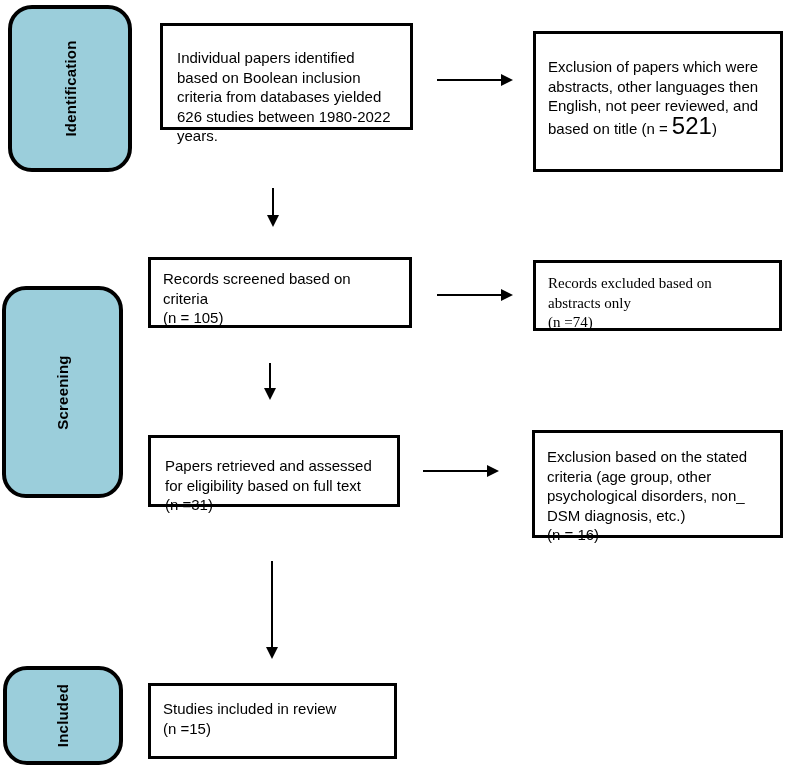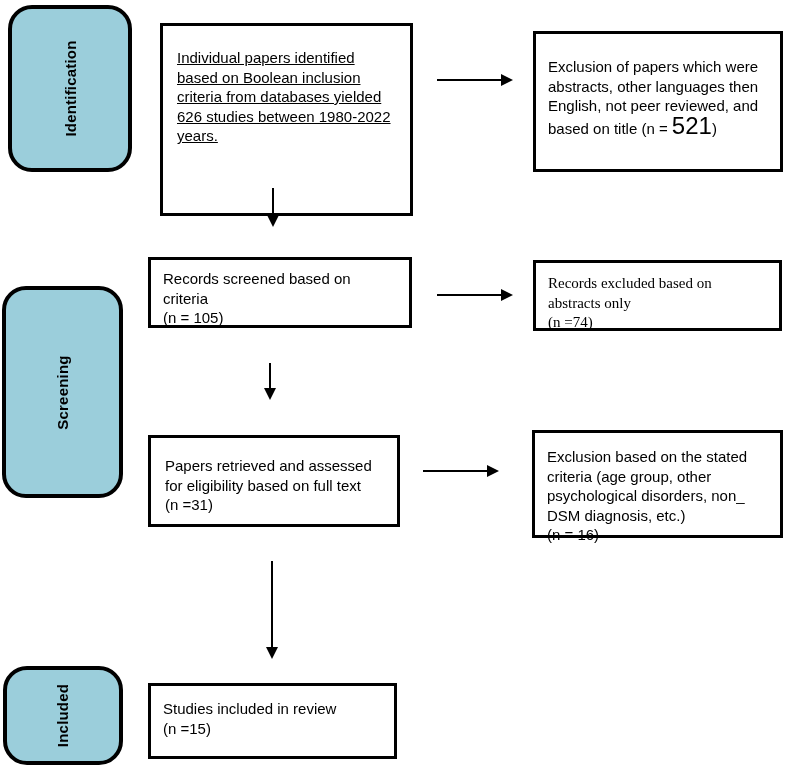--- a/index.html
+++ b/index.html
@@ -68,21 +68,21 @@
   </div>
 
   <div class="stage" style="left: 2px; top: 286px; width: 121px; height: 212px; background: rgb(155, 206, 219);">
     <span>Screening</span>
   </div>
 
   <div class="stage" style="left: 3px; top: 666px; width: 120px; height: 99px; background: rgb(155, 206, 219);">
     <span>Included</span>
   </div>
 
-  <div class="box" style="left:160px;top:23px;width:253px;height:193px;padding:22px 0 0 14px;text-decoration:underline;">
+  <div class="box" style="left:160px;top:23px;width:253px;height:107px;padding:22px 0 0 14px;">
     <div class="line">Individual papers identified</div>
     <div class="line">based on Boolean inclusion</div>
     <div class="line">criteria from databases yielded</div>
     <div class="line">626 studies between 1980-2022</div>
     <div class="line">years.</div>
   </div>
 
   <div class="box" style="left:533px;top:31px;width:250px;height:141px;padding:23px 4px 10px 12px;">
     <div class="line">Exclusion of papers which were</div>
     <div class="line">abstracts, other languages then</div>
@@ -95,21 +95,21 @@
     <div class="line">criteria</div>
     <div class="line">(n = 105)</div>
   </div>
 
   <div class="box" style="left:533px;top:260px;width:249px;height:71px;padding:11px 4px 0 12px;font-family:Liberation Serif, serif;">
     <div class="line">Records excluded based on</div>
     <div class="line">abstracts only</div>
     <div class="line">(n =74)</div>
   </div>
 
-  <div class="box" style="left:148px;top:435px;width:252px;height:92px;padding:18px 12px 0 14px;">
+  <div class="box" style="left:148px;top:435px;width:252px;height:72px;padding:18px 12px 0 14px;">
     <div class="line">Papers retrieved and assessed</div>
     <div class="line">for eligibility based on full text</div>
     <div class="line">(n =31)</div>
   </div>
 
   <div class="box" style="left:532px;top:430px;width:251px;height:108px;padding:14px 4px 0 12px;">
     <div class="line">Exclusion based on the stated</div>
     <div class="line">criteria (age group, other</div>
     <div class="line">psychological disorders, non_</div>
     <div class="line">DSM diagnosis, etc.)</div>

